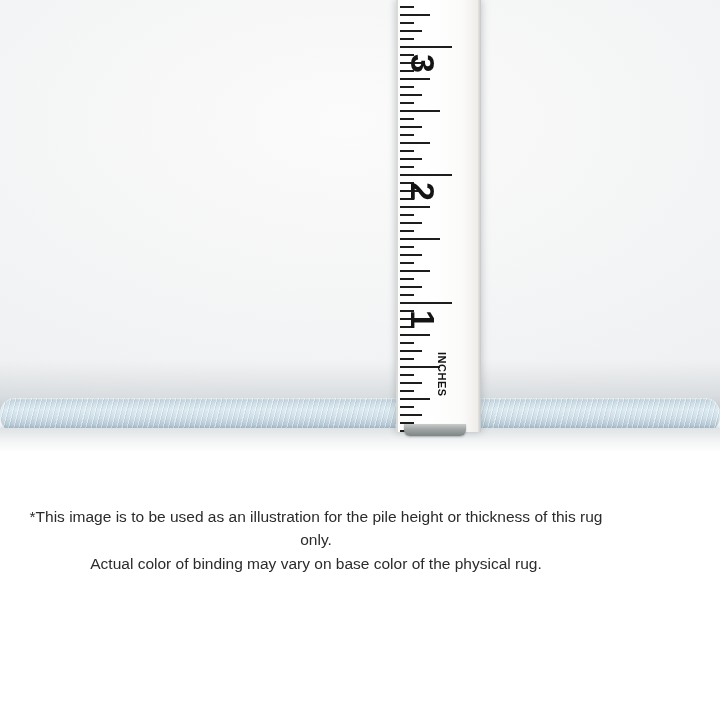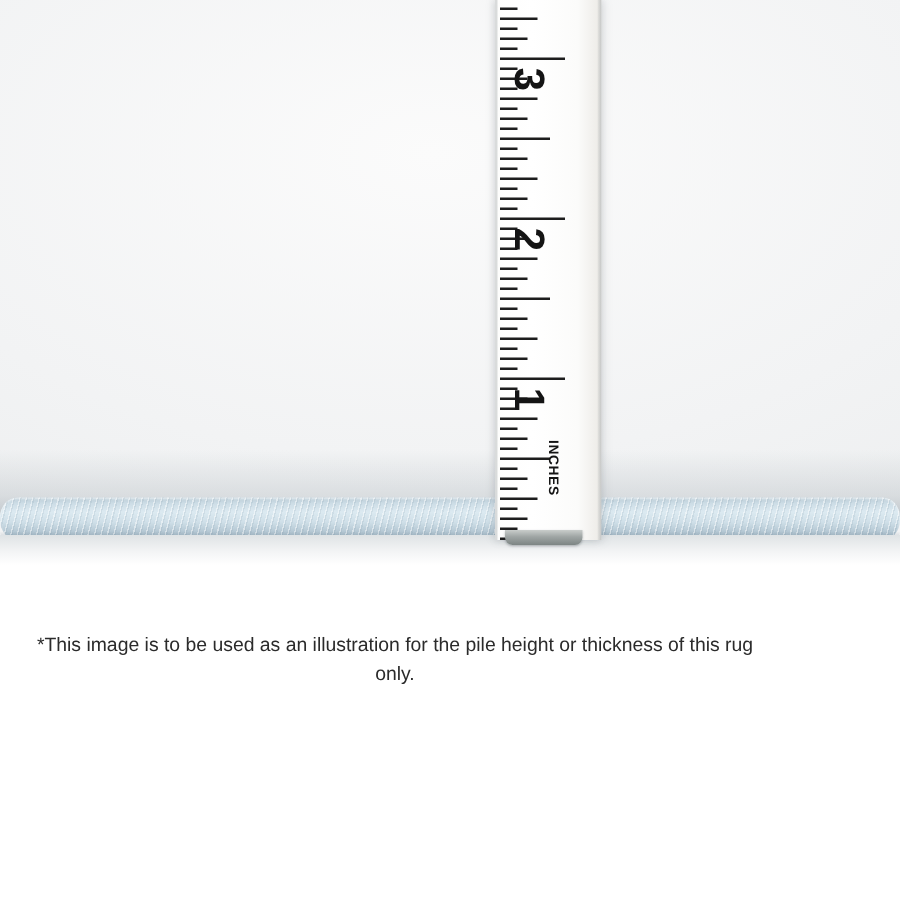--- a/index.html
+++ b/index.html
@@ -272,15 +272,16 @@
       <div class="num" id="tape-num-1" style="top: 182px;">2</div>
       <div class="num" id="tape-num-2" style="top: 54px;">3</div>
       <div class="inches-label">INCHES</div>
     </div>
 
     <div class="tape-tip"></div>
   </div>
 
   <div class="caption">
     <div>*This image is to be used as an illustration for the pile height or thickness of this rug only.</div>
+    <div>Actual color of binding may vary on base color of the physical rug.</div>
   </div>
 
 </div>
 
 </body></html>

